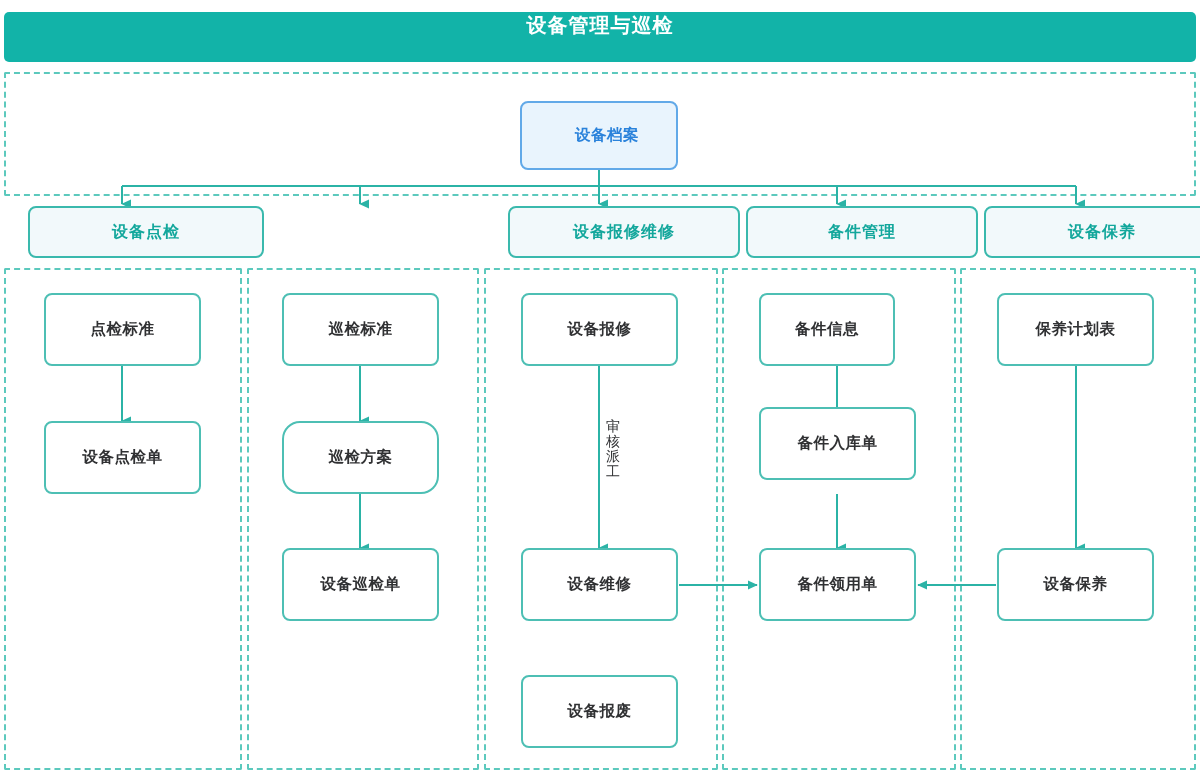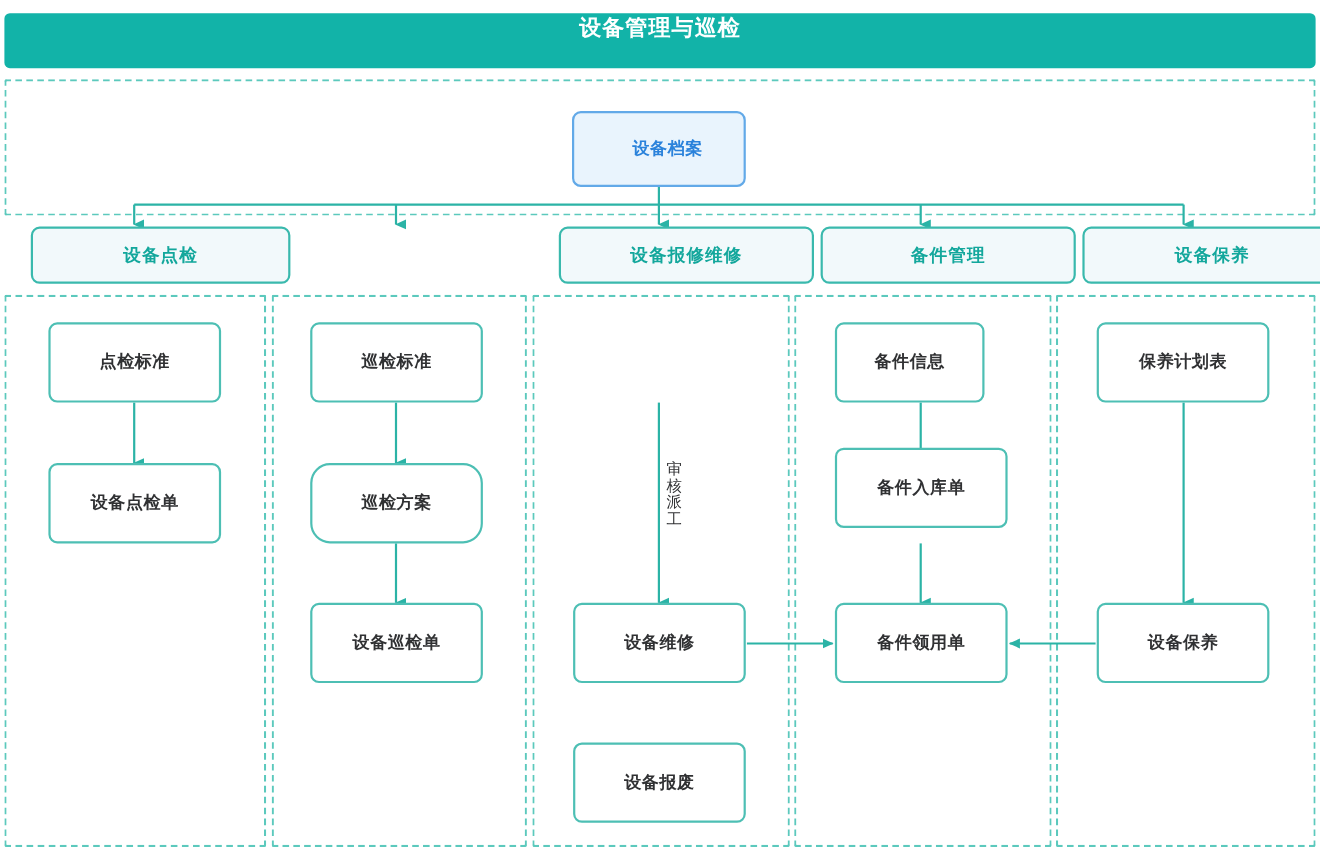--- a/index.html
+++ b/index.html
@@ -203,20 +203,23 @@
   <div class="node" style="left:282px; top:293px; width:157px; height:73px;">
     <span class="node-label">巡检标准</span>
   </div>
   <div class="node" style="left:282px; top:421px; width:157px; height:73px;border-radius:18px;">
     <span class="node-label">巡检方案</span>
   </div>
   <div class="node" style="left:282px; top:548px; width:157px; height:73px;">
     <span class="node-label">设备巡检单</span>
   </div>
 
+  <div class="node" style="left:521px; top:293px; width:157px; height:73px;">
+    <span class="node-label">设备报修</span>
+  </div>
   <div class="node" style="left:521px; top:548px; width:157px; height:73px;">
     <span class="node-label">设备维修</span>
   </div>
   <div class="node" style="left:521px; top:675px; width:157px; height:73px;">
     <span class="node-label">设备报废</span>
   </div>
 
   <div class="edge-label-vertical" style="left:604px; top:419px;">
     <span>审</span>
     <span>核</span>

